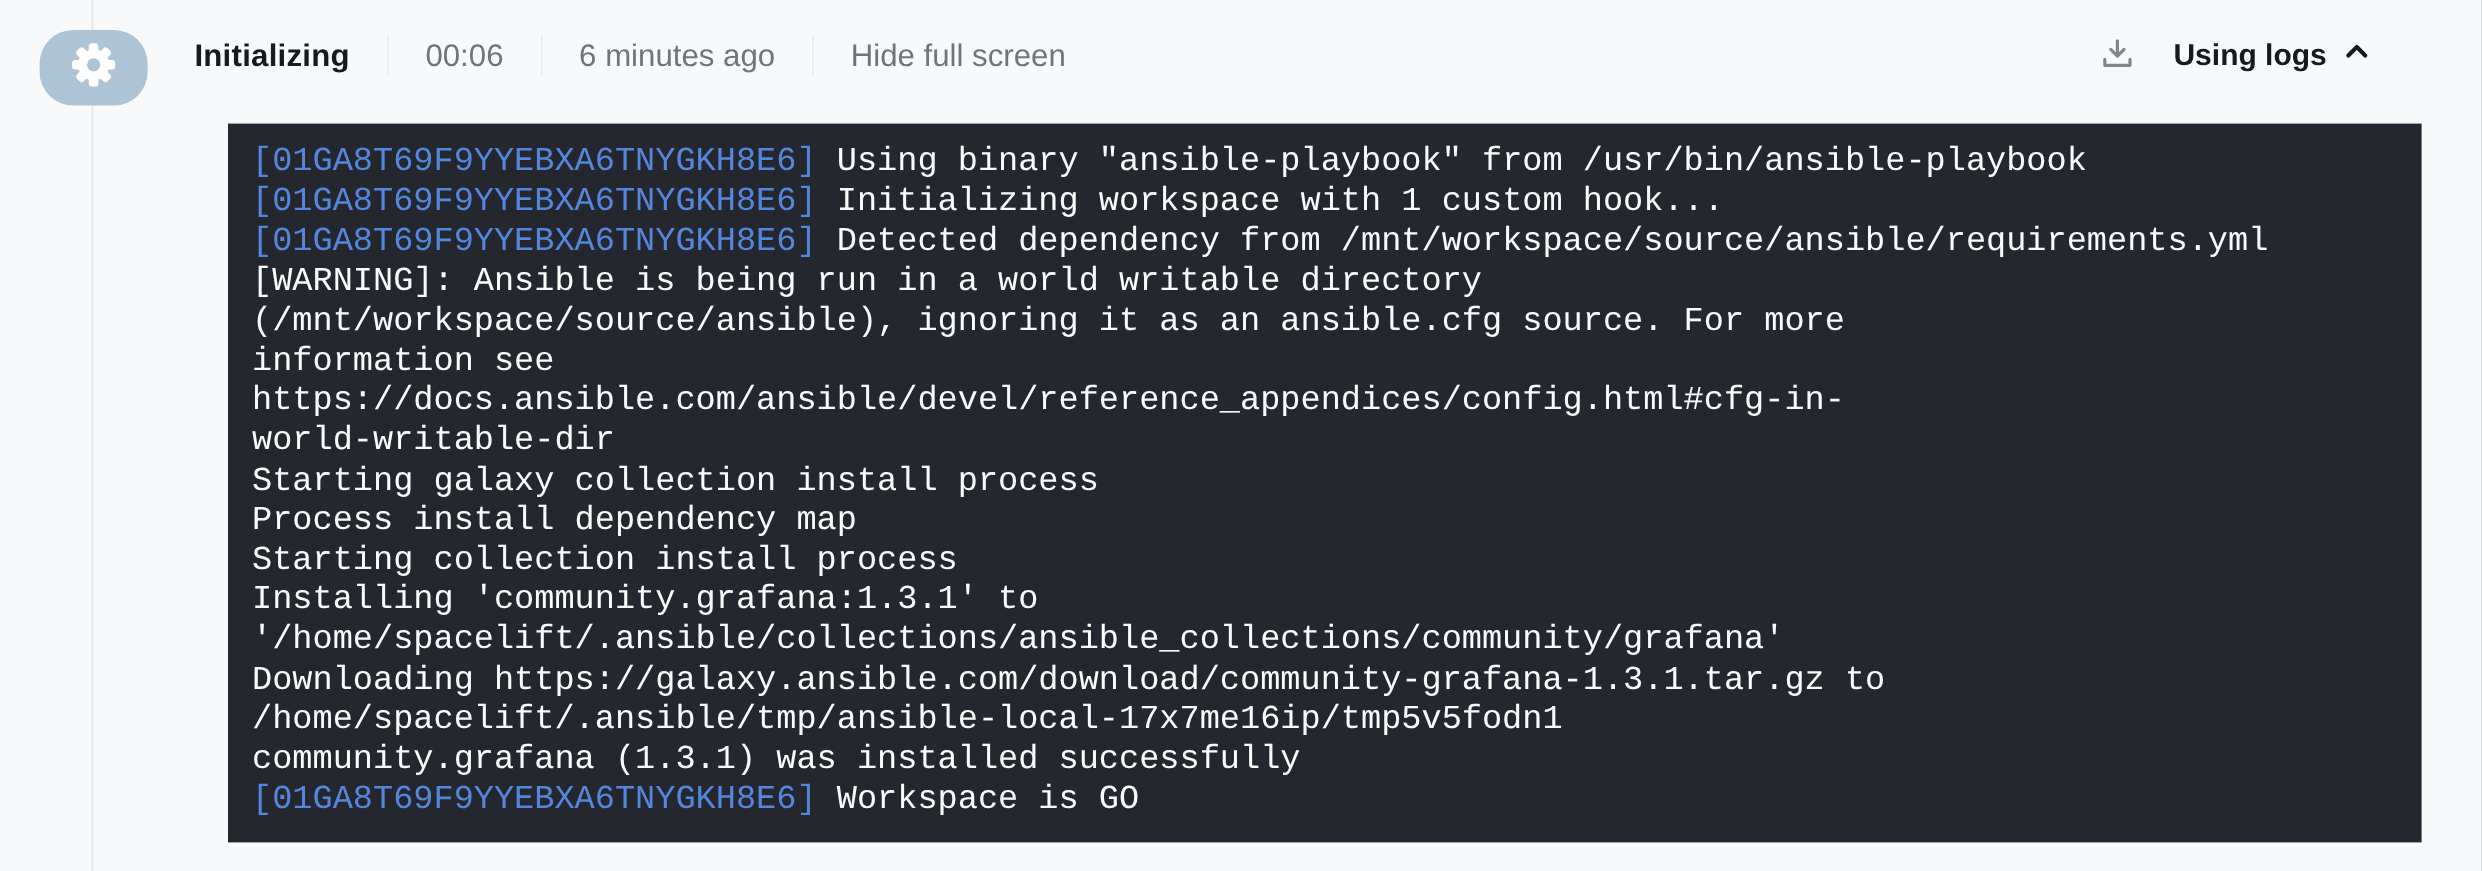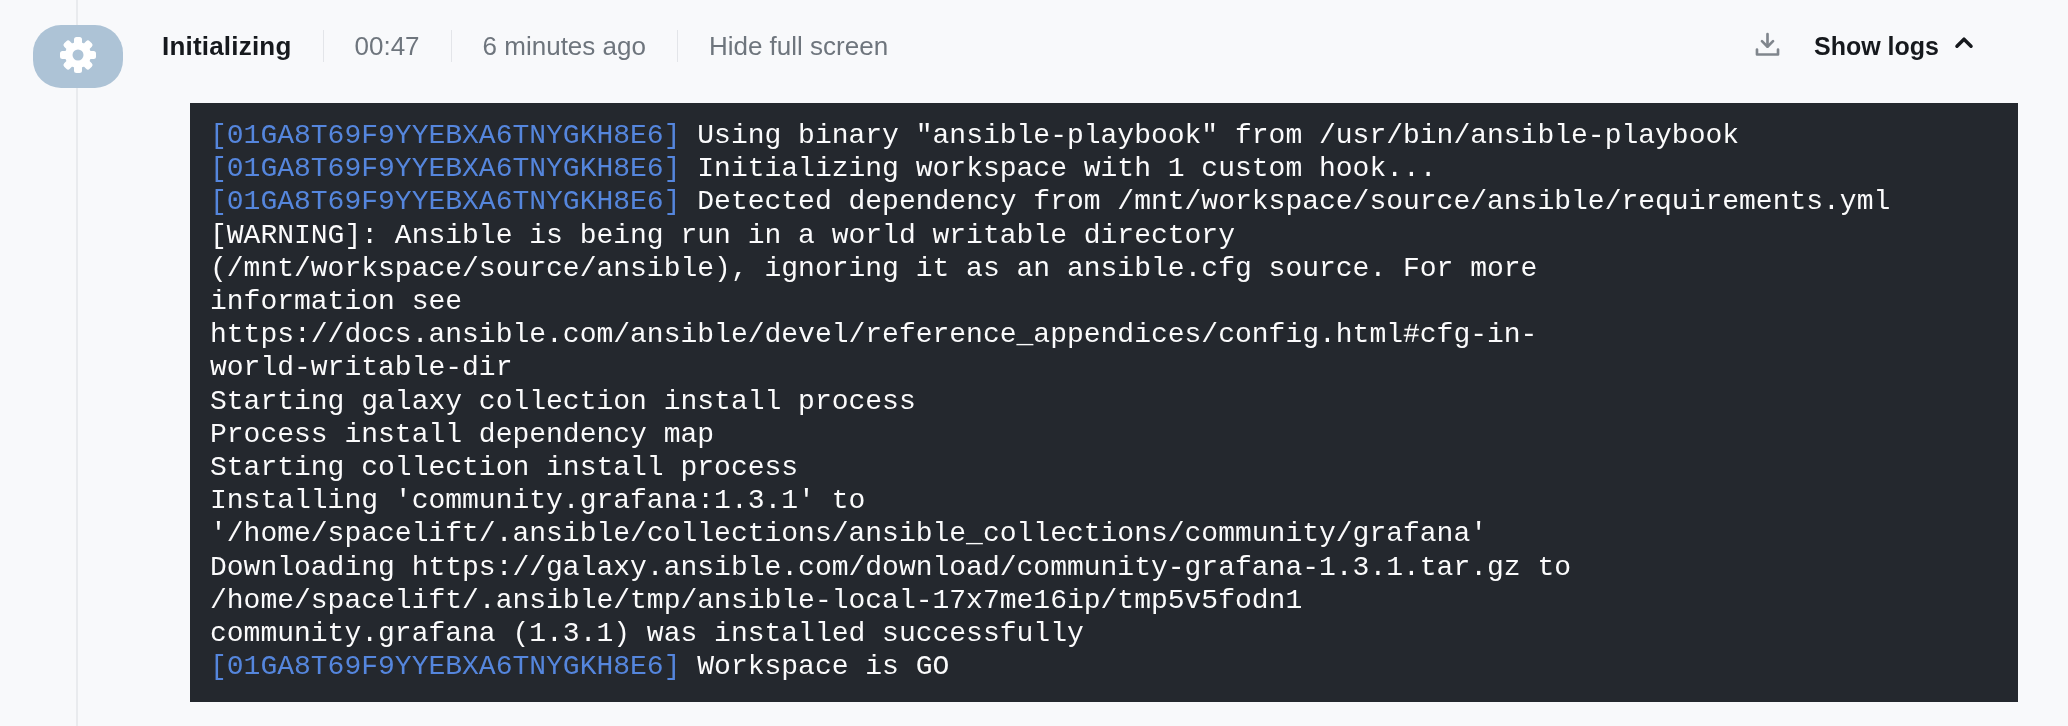--- a/index.html
+++ b/index.html
@@ -88,37 +88,37 @@
         <circle cx="20" cy="20" r="13"></circle>
       </g>
       <circle cx="20" cy="20" r="5.5" fill="#adc3d6"></circle>
     </svg>
   </span>
 </div>
 
 <div class="header-row">
   <span class="phase-title">Initializing</span>
   <span class="vdiv"></span>
-  <span class="muted">00:47</span>
+  <span class="muted">00:06</span>
   <span class="vdiv"></span>
   <span class="muted">6 minutes ago</span>
   <span class="vdiv"></span>
   <a class="muted link">Hide full screen</a>
   <span class="spacer"></span>
   <button class="icon-btn">
     <span>
       <svg viewBox="0 0 28 28" width="31" height="31" fill="none" stroke="#80868d" stroke-width="2.4" stroke-linecap="round" stroke-linejoin="round" aria-hidden="true">
         <path d="M4.5 18.5 v4.5 h19 v-4.5"></path>
         <path d="M14 4.5 v11"></path>
         <path d="M9 11 l5 5 5 -5"></path>
       </svg>
     </span>
   </button>
   <button class="hide-logs-btn">
-    <span>Show logs</span>
+    <span>Using logs</span>
     <span>
       <svg viewBox="0 0 24 24" width="26" height="26" fill="none" stroke="#16191d" stroke-width="3.2" stroke-linecap="round" stroke-linejoin="round" aria-hidden="true">
         <path d="M5.5 15 l6.5 -6.5 6.5 6.5"></path>
       </svg>
     </span>
   </button>
 </div>
 
 <div class="log-panel"><div class="log-line"><span class="log-prefix">[01GA8T69F9YYEBXA6TNYGKH8E6] </span>Using binary "ansible-playbook" from /usr/bin/ansible-playbook</div><div class="log-line"><span class="log-prefix">[01GA8T69F9YYEBXA6TNYGKH8E6] </span>Initializing workspace with 1 custom hook...</div><div class="log-line"><span class="log-prefix">[01GA8T69F9YYEBXA6TNYGKH8E6] </span>Detected dependency from /mnt/workspace/source/ansible/requirements.yml</div><div class="log-line">[WARNING]: Ansible is being run in a world writable directory</div><div class="log-line">(/mnt/workspace/source/ansible), ignoring it as an ansible.cfg source. For more</div><div class="log-line">information see</div><div class="log-line">https://docs.ansible.com/ansible/devel/reference_appendices/config.html#cfg-in-</div><div class="log-line">world-writable-dir</div><div class="log-line">Starting galaxy collection install process</div><div class="log-line">Process install dependency map</div><div class="log-line">Starting collection install process</div><div class="log-line">Installing 'community.grafana:1.3.1' to</div><div class="log-line">'/home/spacelift/.ansible/collections/ansible_collections/community/grafana'</div><div class="log-line">Downloading https://galaxy.ansible.com/download/community-grafana-1.3.1.tar.gz to</div><div class="log-line">/home/spacelift/.ansible/tmp/ansible-local-17x7me16ip/tmp5v5fodn1</div><div class="log-line">community.grafana (1.3.1) was installed successfully</div><div class="log-line"><span class="log-prefix">[01GA8T69F9YYEBXA6TNYGKH8E6] </span>Workspace is GO</div></div>
 

